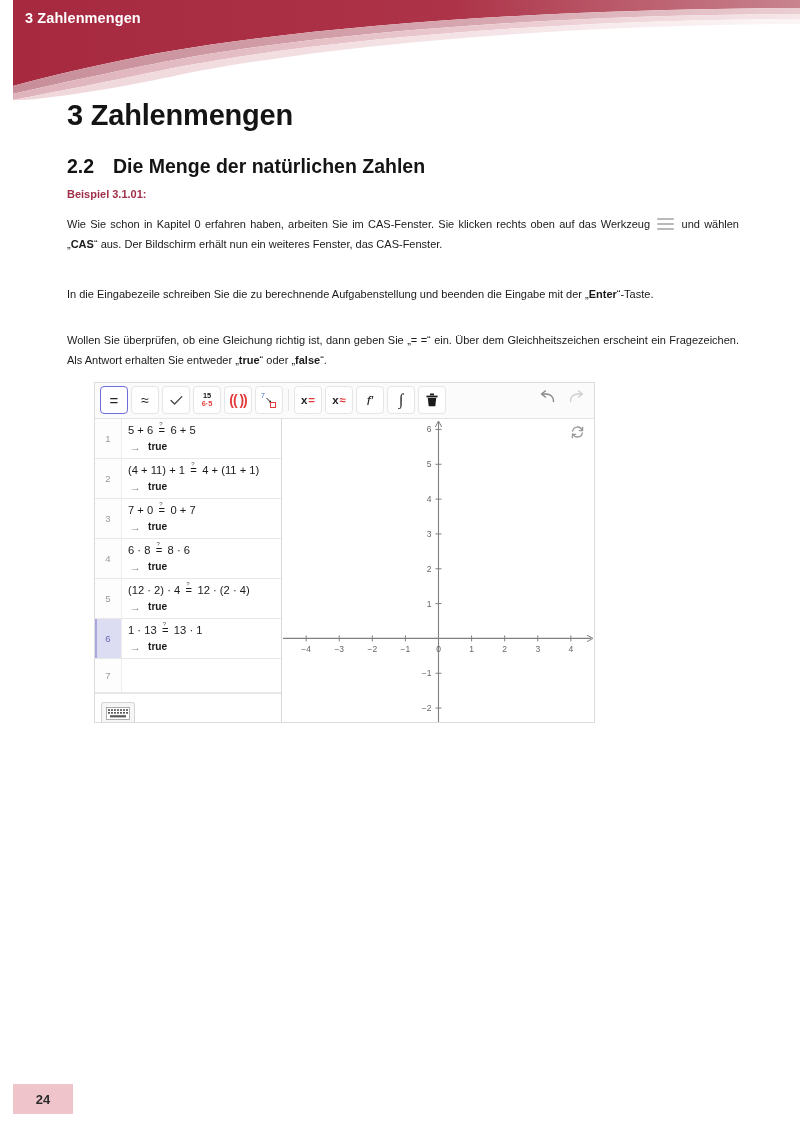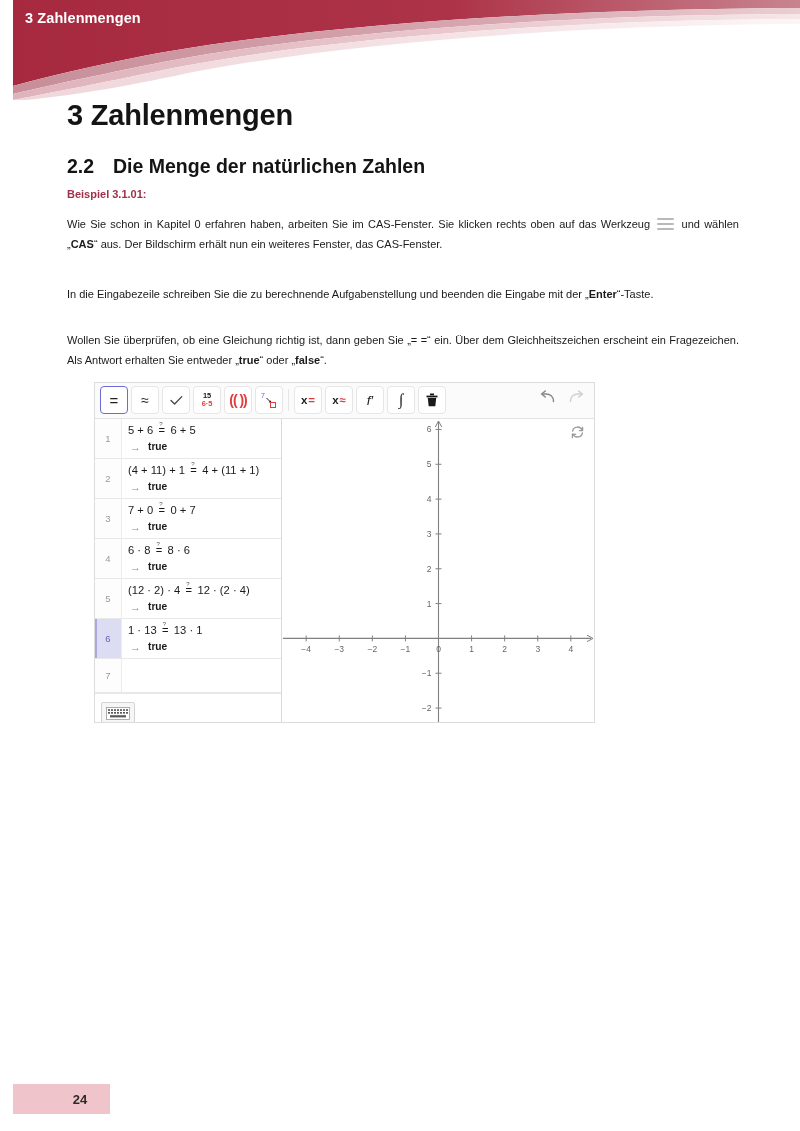--- a/index.html
+++ b/index.html
@@ -125,21 +125,21 @@
 
   
   .graph-pane{
     position:absolute;left:188px;top:0;width:311px;height:303px;background:#fff;overflow:hidden;
   }
   .refresh-icon{position:absolute;right:9px;top:6px;}
 
   
   .footer-badge{
     position:absolute;left:0;top:1084px;width:60px;height:30px;background:#EFC4CB;
-    display:flex;align-items:center;justify-content:center;padding-left:37px;
+    display:flex;align-items:center;justify-content:center;
   }
   .footer-badge span{font-size:13px;font-weight:bold;color:#2b2b2b;}
   .footer-text{
     position:absolute;left:0;top:1092px;width:800px;text-align:center;
     font-size:11.5px;color:#4d4d4d;
   }
 </style>
 </head>
 <body>
 

